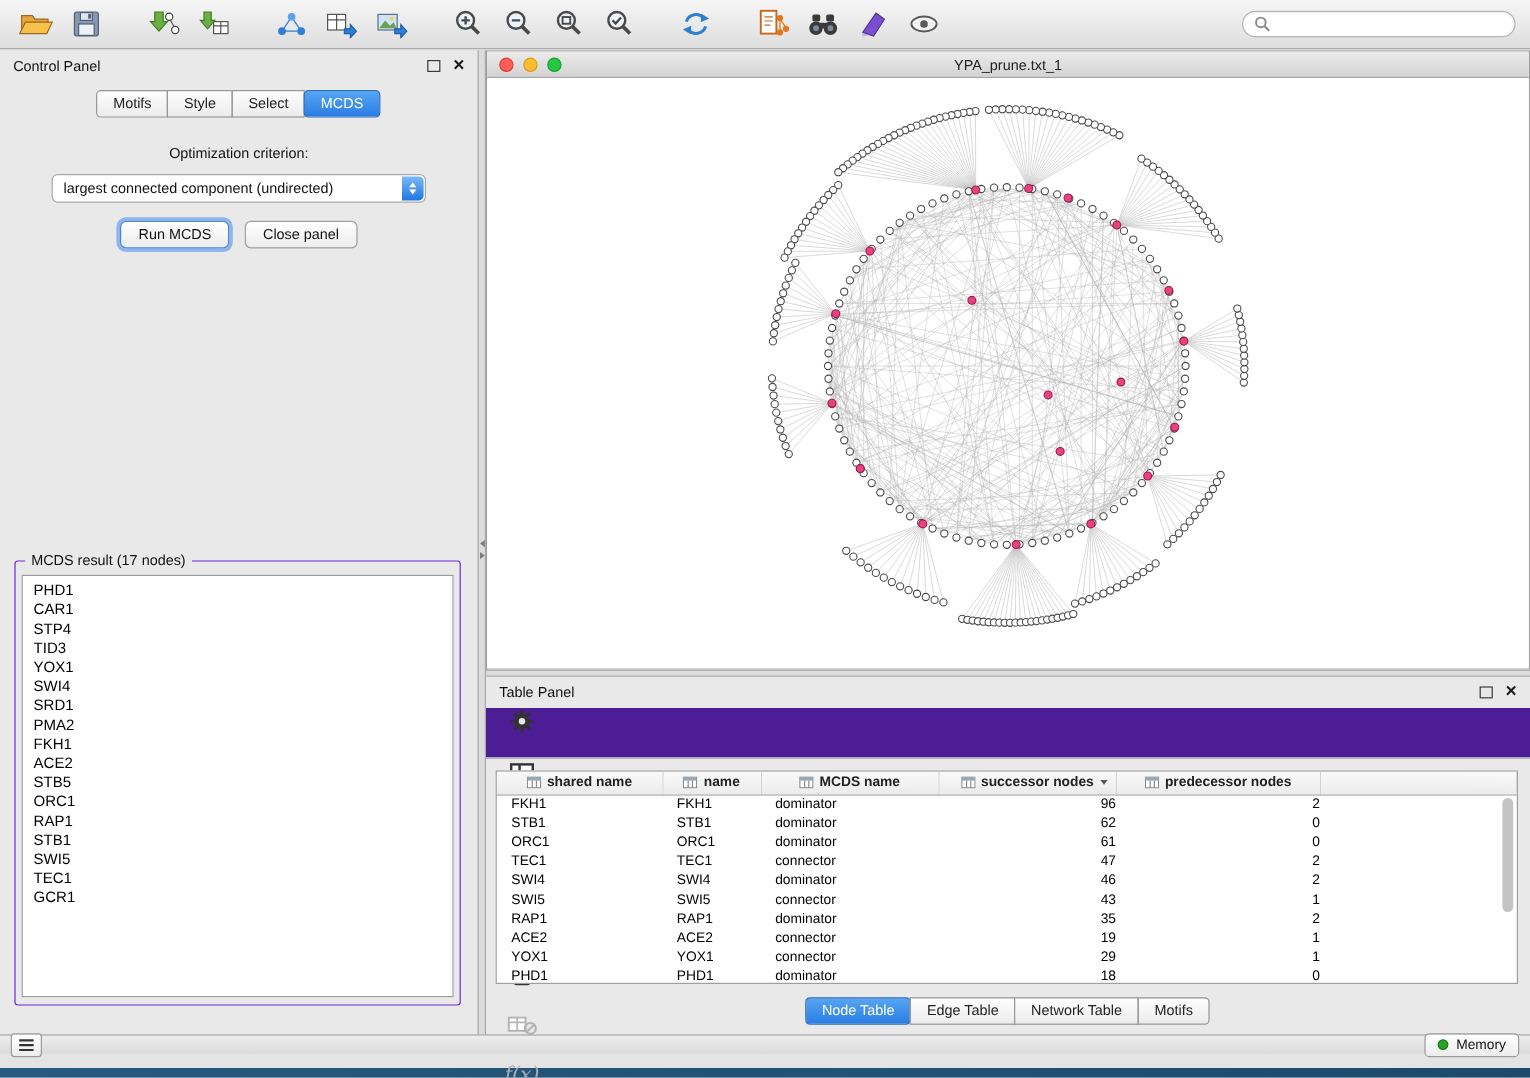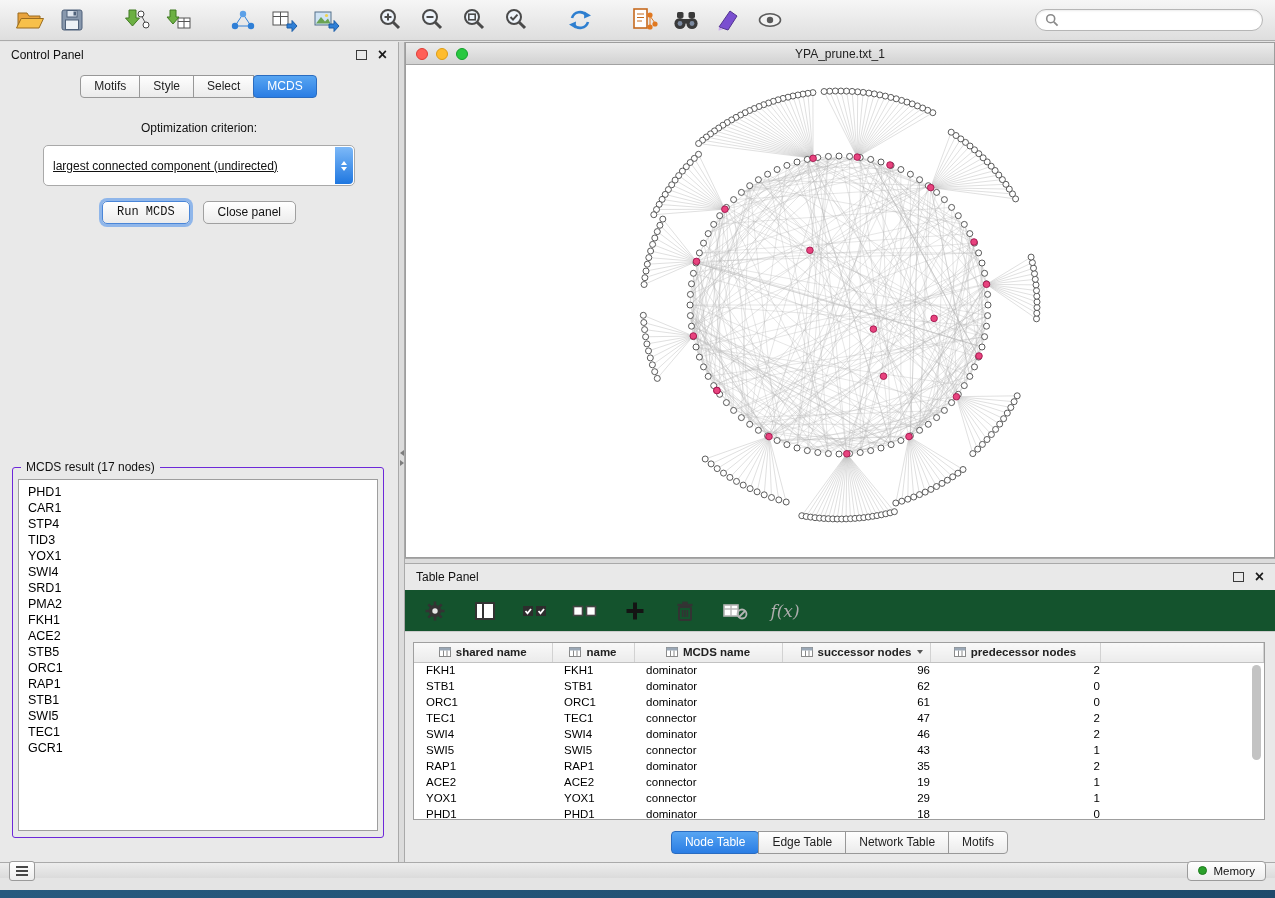--- a/index.html
+++ b/index.html
@@ -29,30 +29,30 @@
   .panel-header .spacer { flex:1; }
   .float-btn { width:11px; height:10px; border:1.5px solid #3a3a3a; margin-right:11px; cursor:default; }
   .close-x { font-size:16px; font-weight:bold; color:#1b1b1b; line-height:1; cursor:default; }
   .cp-tabs { display:flex; justify-content:center; margin-top:7px; }
   .seg-tab { font-size:12px; padding:3px 13px 4px; background:linear-gradient(#fefefe,#ebebeb);
     border:1px solid #989898; margin-left:-1px; color:#222; cursor:default; }
   .seg-tab:first-child { border-radius:4px 0 0 4px; }
   .seg-tab:last-child { border-radius:0 4px 4px 0; }
   .seg-tab.active { background:linear-gradient(#57a5f2,#2a7de4); border-color:#2a6cc0; color:#fff; border-radius:4px; }
   .opt-label { text-align:center; font-size:12px; margin-top:23px; color:#111; }
-  .select { width:312px; height:41px; margin:10px auto 0; background:#fff; border:1px solid #a9a9a9;
-    border-radius:5px; display:flex; align-items:center; font-size:12px; position:relative; padding-left:9px; color:#111; cursor:default;text-decoration:underline; }
+  .select { width:312px; height:24px; margin:10px auto 0; background:#fff; border:1px solid #a9a9a9;
+    border-radius:5px; display:flex; align-items:center; font-size:12px; position:relative; padding-left:9px; color:#111; cursor:default; }
   .select .stepper { position:absolute; right:1px; top:1px; bottom:1px; width:18px; border-radius:0 4px 4px 0;
     background:linear-gradient(#7db9f8,#1f77e0); display:flex; flex-direction:column; align-items:center; justify-content:center; gap:2px; }
   .arrow-up { width:0; height:0; border-left:3.5px solid transparent; border-right:3.5px solid transparent; border-bottom:4.5px solid #fff; }
   .arrow-down { width:0; height:0; border-left:3.5px solid transparent; border-right:3.5px solid transparent; border-top:4.5px solid #fff; }
   .btn-row { display:flex; justify-content:center; gap:13px; margin-top:15px; }
   .btn { font-size:12px; padding:3px 14px 4px; background:linear-gradient(#ffffff,#ececec);
     border:1px solid #a0a0a0; border-radius:5px; color:#111; cursor:default; }
-  .btn.focused { box-shadow:0 0 0 3px rgba(70,140,235,.55); border-color:#4a86d8;font-family:Liberation Mono, monospace; }
+  .btn.focused { box-shadow:0 0 0 3px rgba(70,140,235,.55); border-color:#4a86d8; }
   .mcds-fieldset { position:absolute; left:12px; right:14px; top:425px; height:371px; border:1px solid #6d28d9; border-radius:3px; }
   .mcds-legend { position:absolute; top:-8px; left:8px; background:#e9e9e9; padding:0 5px; font-size:12px; color:#111; }
   .mcds-list { position:absolute; left:5px; right:5px; top:11px; bottom:6px; background:#fff; border:1px solid #9e9e9e; overflow:hidden; padding:4px 0; }
   .mcds-item { font-size:12.5px; line-height:16px; padding:0 9px; color:#000; cursor:default; }
 
   
   .v-splitter { position:absolute; left:398px; top:42px; width:7px; height:820px; background:#dcdcdc;
     border-left:1px solid #a9a9a9; border-right:1px solid #a9a9a9; cursor:col-resize; }
   .v-splitter .tri-l { position:absolute; top:408px; left:0.5px; width:0; height:0;
     border-top:3px solid transparent; border-bottom:3px solid transparent; border-right:4px solid #7d7d7d; }
@@ -66,22 +66,22 @@
   .net-titlebar { position:absolute; top:0; left:0; right:0; height:22px;
     background:linear-gradient(#ececec,#d2d2d2); border-bottom:1px solid #a2a2a2;
     display:flex; align-items:center; justify-content:center; font-size:12px; color:#222; }
   .lights { position:absolute; left:10px; top:5px; display:flex; gap:8px; }
   .light { width:12px; height:12px; border-radius:50%; cursor:default; }
   .net-canvas { position:absolute; left:0; right:0; top:22px; bottom:0; background:#fff; overflow:hidden; cursor:default; }
   .net-canvas svg { width:100%; height:100%; display:block; }
 
   
   .table-panel { position:absolute; left:405px; top:564px; width:870px; height:298px; background:#e9e9e9; }
-  .table-toolbar { position:absolute; top:26px; left:0; right:0; height:42px; background:#14532d;
-    border-bottom:1px solid #cccccc; display:flex; align-items:center; padding:0 16px; gap:22px; }
+  .table-toolbar { position:absolute; top:26px; left:0; right:0; height:42px; background:#4c1d95;
+    border-bottom:1px solid #cccccc; display:flex; align-items:flex-start; padding:0 16px; gap:22px;flex-direction:column; }
   .ttbtn { display:flex; align-items:center; justify-content:center; width:28px; height:28px; cursor:default; }
   .fx-label { font-family:"DejaVu Serif","Liberation Serif",serif; font-style:italic; font-size:17px; color:#adadad; }
   .table-frame { position:absolute; left:8px; right:10px; top:78px; bottom:42px; background:#fff; border:1px solid #9f9f9f; overflow:hidden; }
   table.node-table { border-collapse:collapse; table-layout:fixed; width:100%; }
   table.node-table th { height:19px; background:linear-gradient(#f9f9f9,#ebebeb);
     border-right:1px solid #d2d2d2; border-bottom:1px solid #c2c2c2; font-weight:bold; font-size:11.5px; color:#222;
     position:relative; padding:0; cursor:default;text-align:center; }
   .th-inner { display:flex; align-items:center; justify-content:center; gap:5px; }
   .sort-caret { position:absolute; right:7px; top:7px; width:0; height:0;
     border-left:3.5px solid transparent; border-right:3.5px solid transparent; border-top:4.5px solid #555; }

